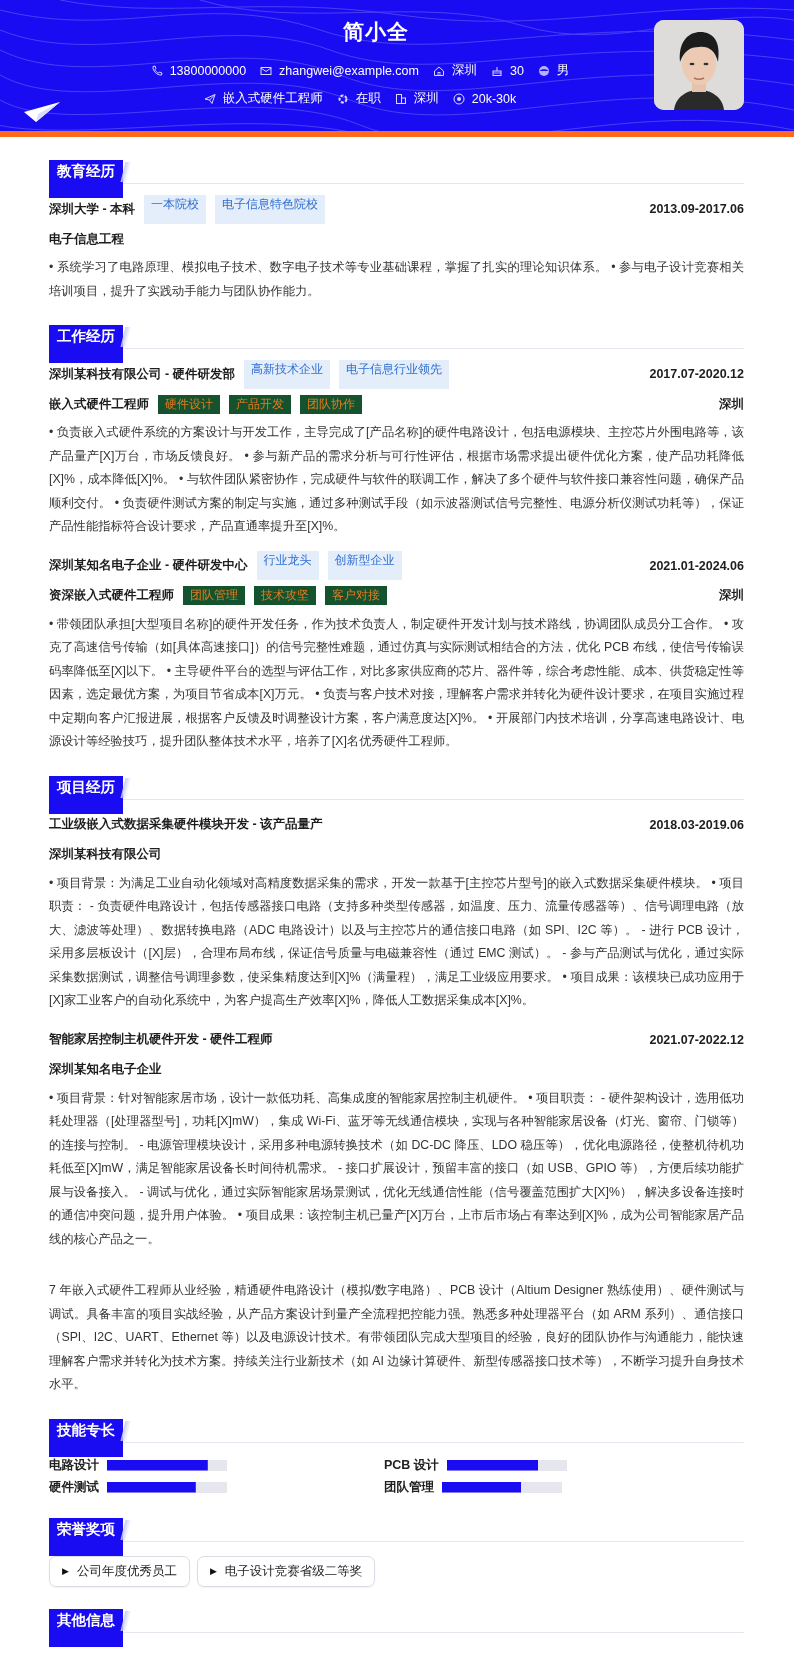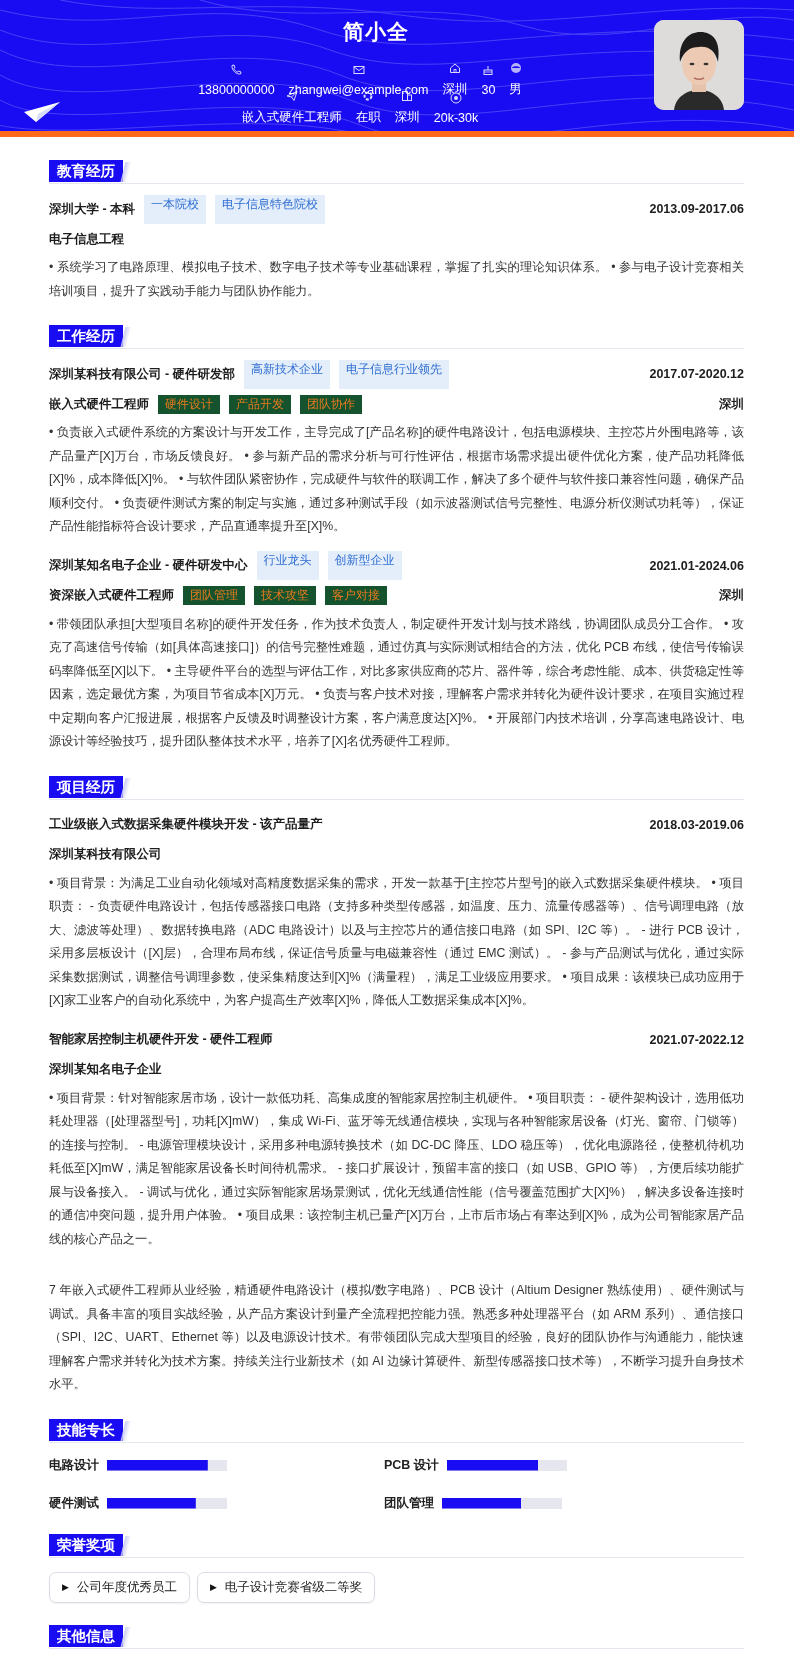--- a/index.html
+++ b/index.html
@@ -17,53 +17,53 @@
   .name {
     position: absolute; top: 18px; left: 16px; width: 720px; text-align: center;
     color: #fff; font-size: 21px; font-weight: bold; letter-spacing: 1px;
   }
   .info-row {
     position: absolute; left: 0; width: 720px; display: flex; justify-content: center;
     align-items: center; color: #fff; font-size: 12.5px; gap: 14px;
   }
   .info-row.r1 { top: 62px; }
   .info-row.r2 { top: 90px; }
-  .info-item { display: flex; align-items: center; gap: 7px; flex-direction: column; }
+  .info-item { display: flex; align-items: center; gap: 7px; }
   .info-item .ic { width: 12px; height: 12px; display: inline-block; opacity: .85; }
   .photo {
     position: absolute; left: 654px; top: 20px; width: 90px; height: 90px;
     border-radius: 10px; background: #dcdcdc; overflow: hidden;
   }
   .plane { position: absolute; left: 22px; top: 100px; }
 
   .content { position: absolute; left: 49px; top: 160px; width: 695px; }
   .sec-title {
     position: relative; height: 24px; border-bottom: 1px solid #e6e6ee; margin-bottom: 14px;
   }
   .sec-title .lbl {
     display: inline-block; background: #1a0cf2; color: #fff; font-size: 14.5px; font-weight: bold;
-    padding: 0 8px; height: 22px; line-height: 22px; position: relative;
+    padding: 0 8px; height: 38px; line-height: 22px; position: relative;
   }
   .sec-title .lbl::after {
     content: ""; position: absolute; right: -6px; top: 2px; width: 6px; height: 20px;
     background: linear-gradient(90deg, #c9ccf2, rgba(255,255,255,0));
     transform: skewX(-14deg);
   }
   .row { display: flex; align-items: center; justify-content: space-between; height: 22px; }
   .row .left { display: flex; align-items: center; gap: 9px; }
   .bold { font-weight: bold; font-size: 12.5px; color: #1d1d1d; }
   .date { font-weight: bold; font-size: 12.5px; color: #1d1d1d; }
   .tag-blue { background: #e4eefb; color: #2f6ed1; font-size: 12px; padding: 1px 7px; height: 29px; line-height: 17px; }
   .tag-orange { background: #14532d; color: #ea7a1e; font-size: 12px; padding: 1px 7px; height: 19px; line-height: 17px; }
   .para { font-size: 12.3px; line-height: 23.5px; color: #333; margin-top: 6px; text-align: justify; }
   .gap-s { height: 8px; }
   .gap-m { height: 16px; }
   .gap-l { height: 22px; }
 
-  .skills { display: grid; grid-template-columns: 335px 335px; row-gap: 21px; margin-top: 2px; }
+  .skills { display: grid; grid-template-columns: 335px 335px; row-gap: 5px; margin-top: 2px; }
   .skill { display: flex; align-items: center; gap: 8px; font-size: 12.5px; font-weight: bold; color: #222; }
   .bar { width: 120px; height: 11px; background: #e6e6ee; position: relative; }
   .bar .fill { position: absolute; left: 0; top: 0; height: 11px; background: #1a0cf2;
     clip-path: polygon(0 0, 100% 0, calc(100% - 0px) 100%, 0 100%); }
   .bar .fill::after { content: ""; position: absolute; right: -5px; top: 0; width: 5px; height: 11px; background: #1a0cf2; clip-path: polygon(0 0, 0 0, 100% 100%, 0 100%); }
 
   .awards { display: flex; gap: 7px; margin-top: 2px; }
   .award {
     border: 1px solid #dcdce6; border-radius: 7px; padding: 0 12px; height: 31px; line-height: 29px;
     font-size: 12.5px; color: #222; display: flex; align-items: center; gap: 8px;

